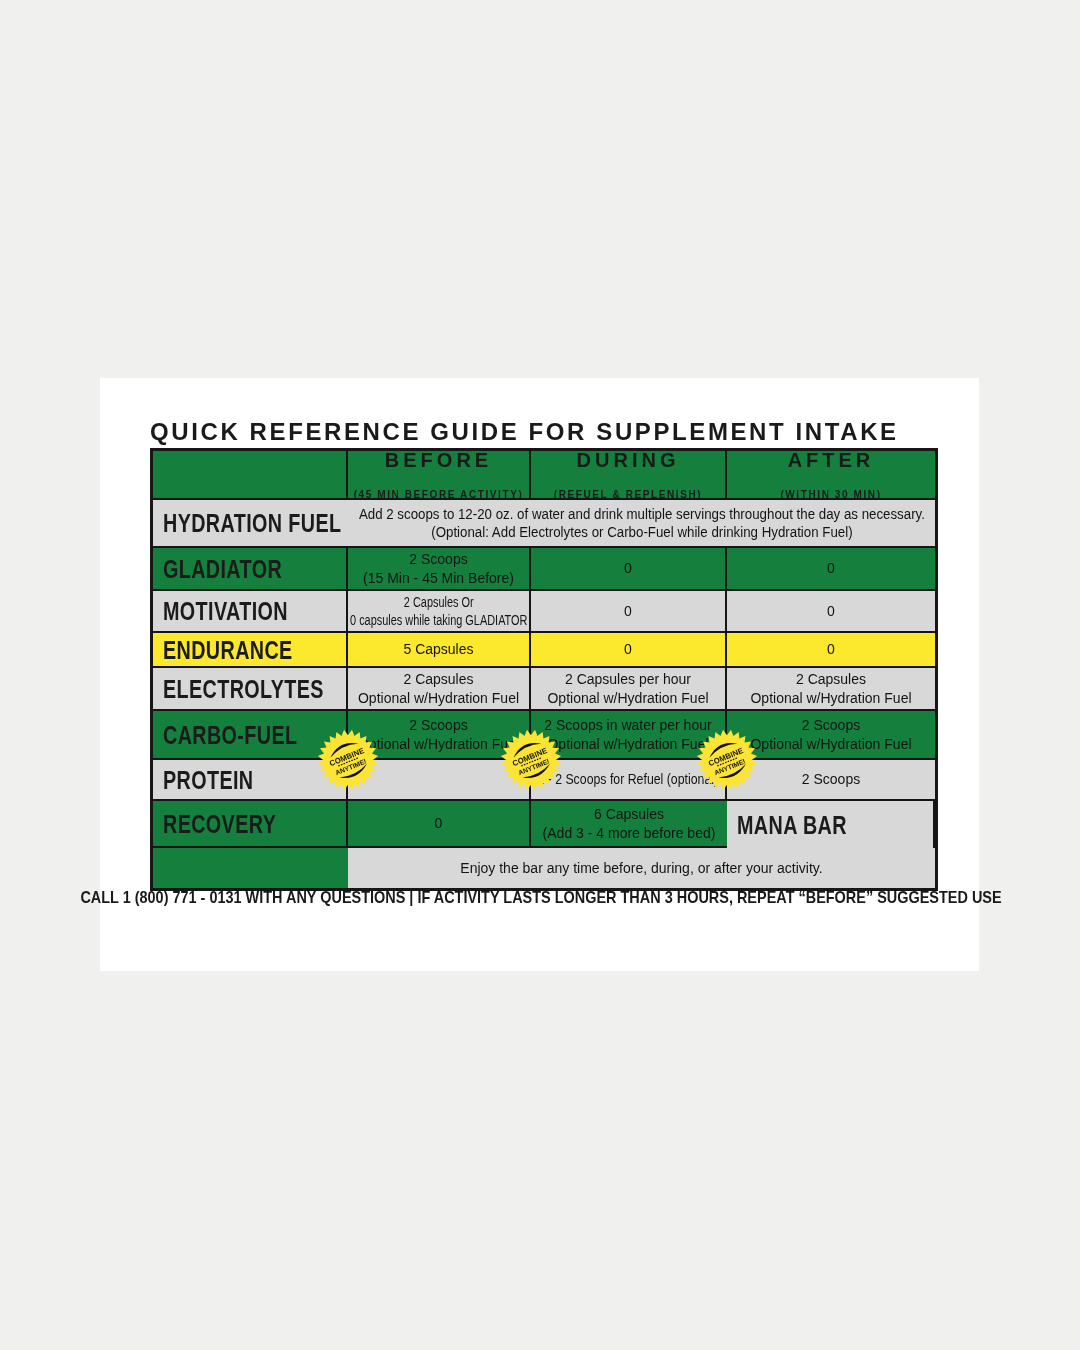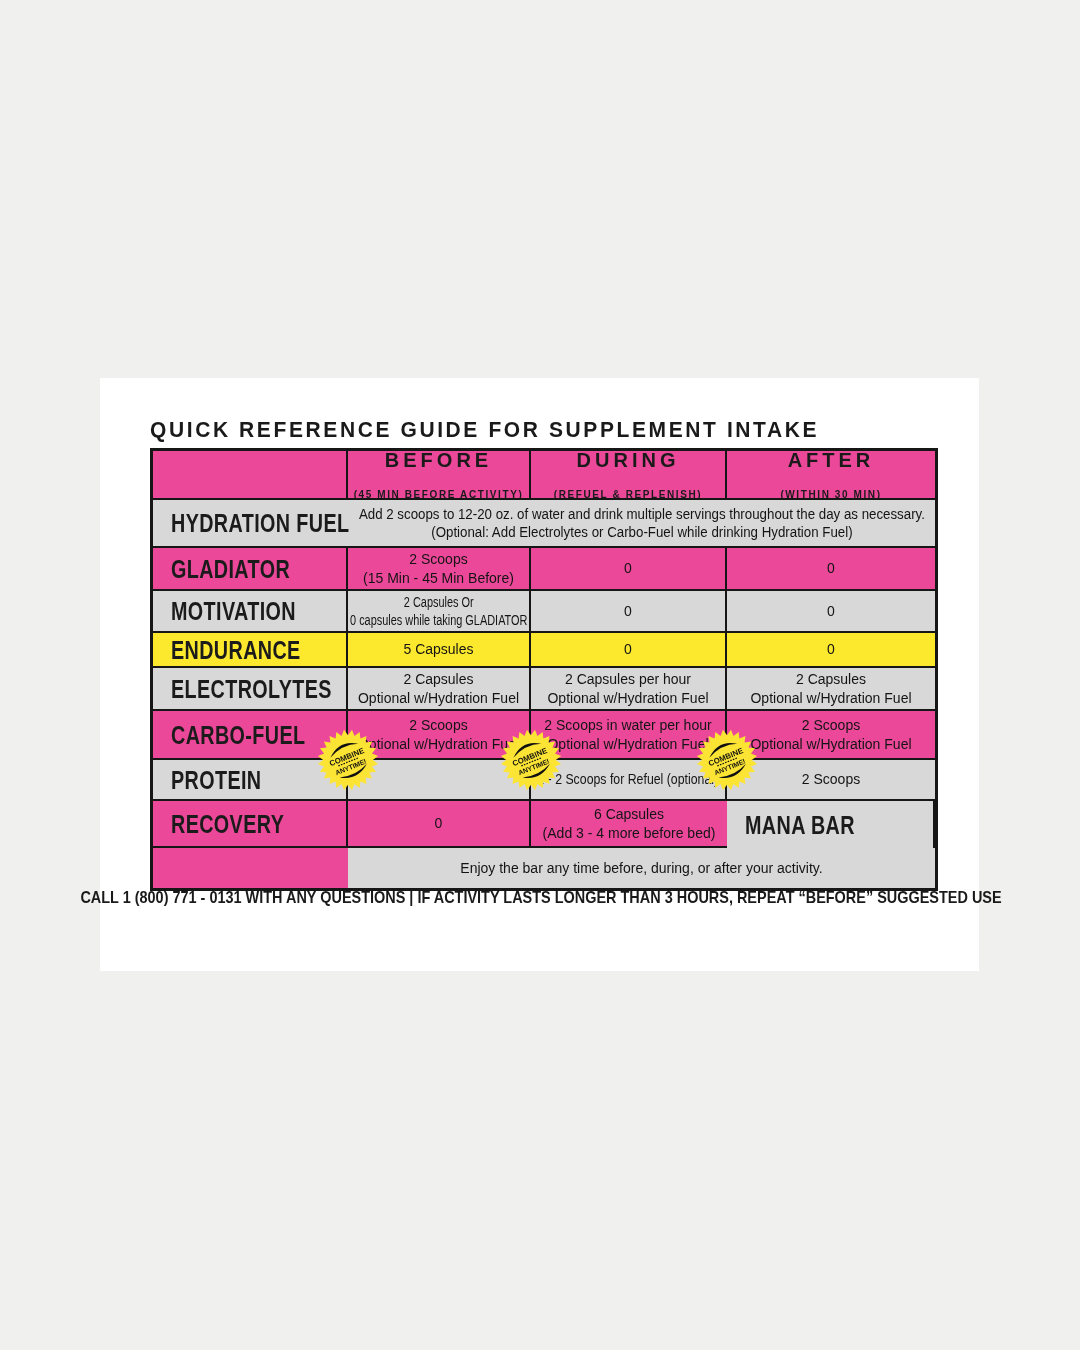--- a/index.html
+++ b/index.html
@@ -11,52 +11,52 @@
     position:relative;
     overflow:hidden;
   }
   .card{
     position:absolute;left:100px;top:378px;
     width:879px;height:593px;
     background:#ffffff;
   }
   .title{
     position:absolute;left:50px;top:40px;
-    font-size:21px;font-weight:700;
+    font-size:24px;font-weight:700;
     letter-spacing:2.6px;
     white-space:nowrap;
     color:#1a1a1a;
     transform:scaleY(1.02);
     transform-origin:left top;
   }
   .rtable{
     position:absolute;left:50px;top:70px;
     width:782px;
     display:grid;
     grid-template-columns:195px 183px 196px 208px;
     grid-template-rows:49px 48px 43px 42px 35px 43px 49px 41px 47px 40px;
     border:3px solid #161616;
-    background:#ec4899;
+    background:#15803d;
   }
   .cell{
     box-sizing:border-box;
     border-right:2px solid #161616;
     border-bottom:2px solid #161616;
     display:flex;flex-direction:column;
     align-items:center;justify-content:center;
     text-align:center;
     overflow:hidden;
   }
   .cr{border-right:none;}
   .cb{border-bottom:none;}
   .nbr{border-right:none;}
   .gray{background:#d8d8d8;}
   .yellow{background:#fce82d;}
   .span-cell{grid-column:2/5;}
-  .label-cell{align-items:flex-start;justify-content:center;padding-left:18px;overflow:visible;}
+  .label-cell{align-items:flex-start;justify-content:center;padding-left:10px;overflow:visible;}
   .label-text{
     font-weight:700;font-size:26px;line-height:1;
     transform:scaleX(0.76);transform-origin:left center;
     white-space:nowrap;color:#1b1b1b;
     letter-spacing:0.5px;
   }
   .head-main{font-size:20px;font-weight:700;letter-spacing:4px;color:#1a1a1a;white-space:nowrap;}
   .head-sub{font-size:10px;font-weight:700;letter-spacing:1.6px;margin-top:17px;color:#1a1a1a;white-space:nowrap;}
   .body-text{
     font-size:14px;line-height:1.3;

